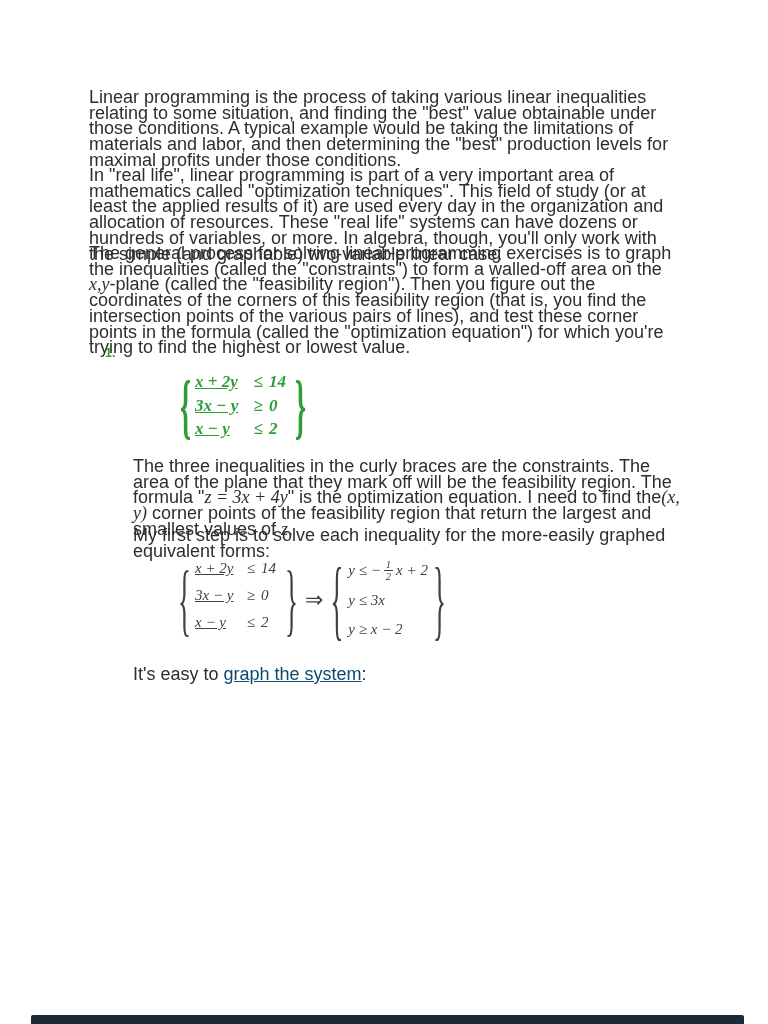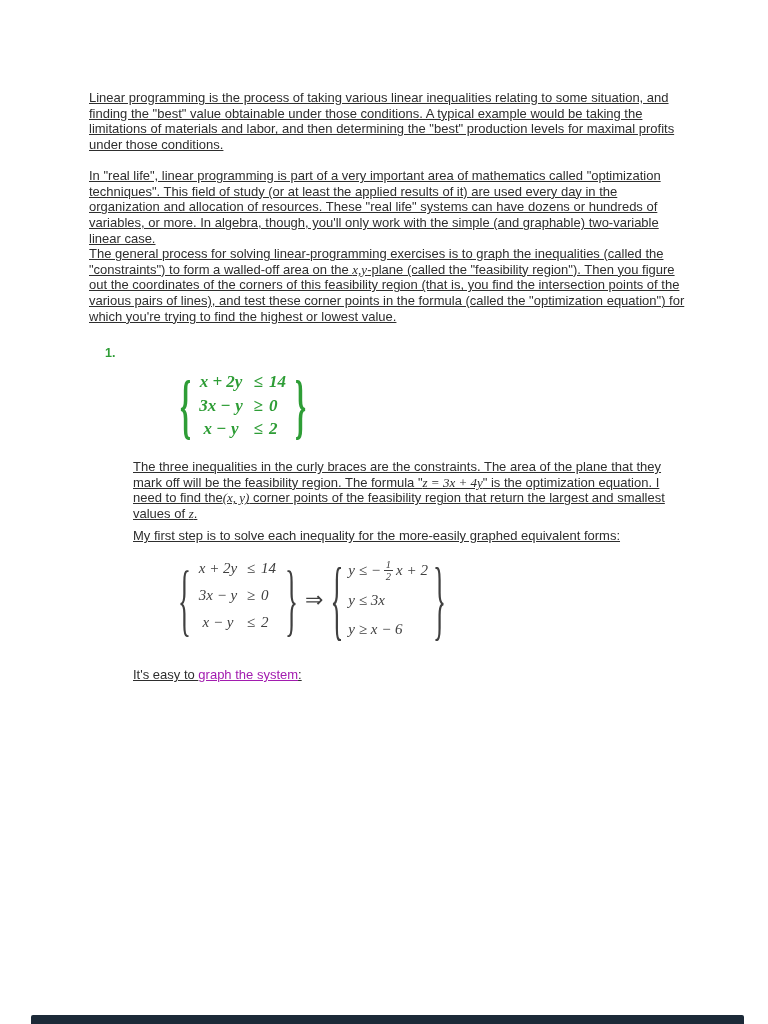--- a/index.html
+++ b/index.html
@@ -8,24 +8,23 @@
     width: 768px;
     height: 1024px;
     background: #ffffff;
     overflow: hidden;
     font-family: "Liberation Sans", sans-serif;
     color: #2e2e2e;
   }
   p.body {
     position: absolute;
     margin: 0;
-    font-size: 13px;
+    font-size: 18px;
     line-height: 15.7px;
     color: #2e2e2e;
-    text-decoration: underline;
   }
   .math-inline {
     font-family: "Liberation Serif", serif;
     font-style: italic;
   }
   
   #problem-heading {
     position: absolute;
     left: 105px; top: 345px;
     width: 580px;
@@ -46,21 +45,21 @@
     font-style: italic;
   }
   .brace {
     font-family: "Liberation Serif", serif;
     font-style: normal;
     line-height: 1;
     display: block;
   }
   .sys-rows { display: flex; flex-direction: column; }
   .sys-row { display: flex; align-items: baseline; }
-  .sys-row .lhs { text-align: center; }
+  .sys-row .lhs { text-align: left; text-decoration: underline; }
   .sys-row .op  { text-align: center; }
   .sys-row .rhs { text-align: left; }
 
   
   #green-system {
     position: absolute;
     left: 180px; top: 372px;
     color: #2e9d36;
     font-weight: bold;
   }
@@ -105,21 +104,21 @@
     align-items: center;
     font-size: 10.5px;
     line-height: 1.1;
     margin: 0 3px;
     vertical-align: middle;
   }
   .frac .num { border-bottom: 1px solid #404040; padding: 0 2px; }
 
   
   #link-line a {
-    color: #a21caf;
+    color: #0c4a6e;
     text-decoration: underline;
     cursor: pointer;
   }
 
   
   #bottom-bar {
     position: absolute;
     left: 31px; top: 1015px;
     width: 713px; height: 9px;
     background: #1c2a38;
@@ -197,21 +196,21 @@
       <span class="sys-rows">
         <span class="sys-row">
           <span>y ≤ −</span>
           <span class="frac">
             <span class="num">1</span>
             <span class="den">2</span>
           </span>
           <span>x + 2</span>
         </span>
         <span class="sys-row">y ≤ 3x</span>
-        <span class="sys-row">y ≥ x − 6</span>
+        <span class="sys-row">y ≥ x − 2</span>
       </span>
       <span class="brace r">}</span>
     </span>
   </div>
 
   <p class="body" id="link-line" style="left:133px; top:667px; width:400px;"><span>It's easy to </span><a>graph the system</a><span>:</span></p>
 
   <div id="bottom-bar"></div>
 
 </div>

